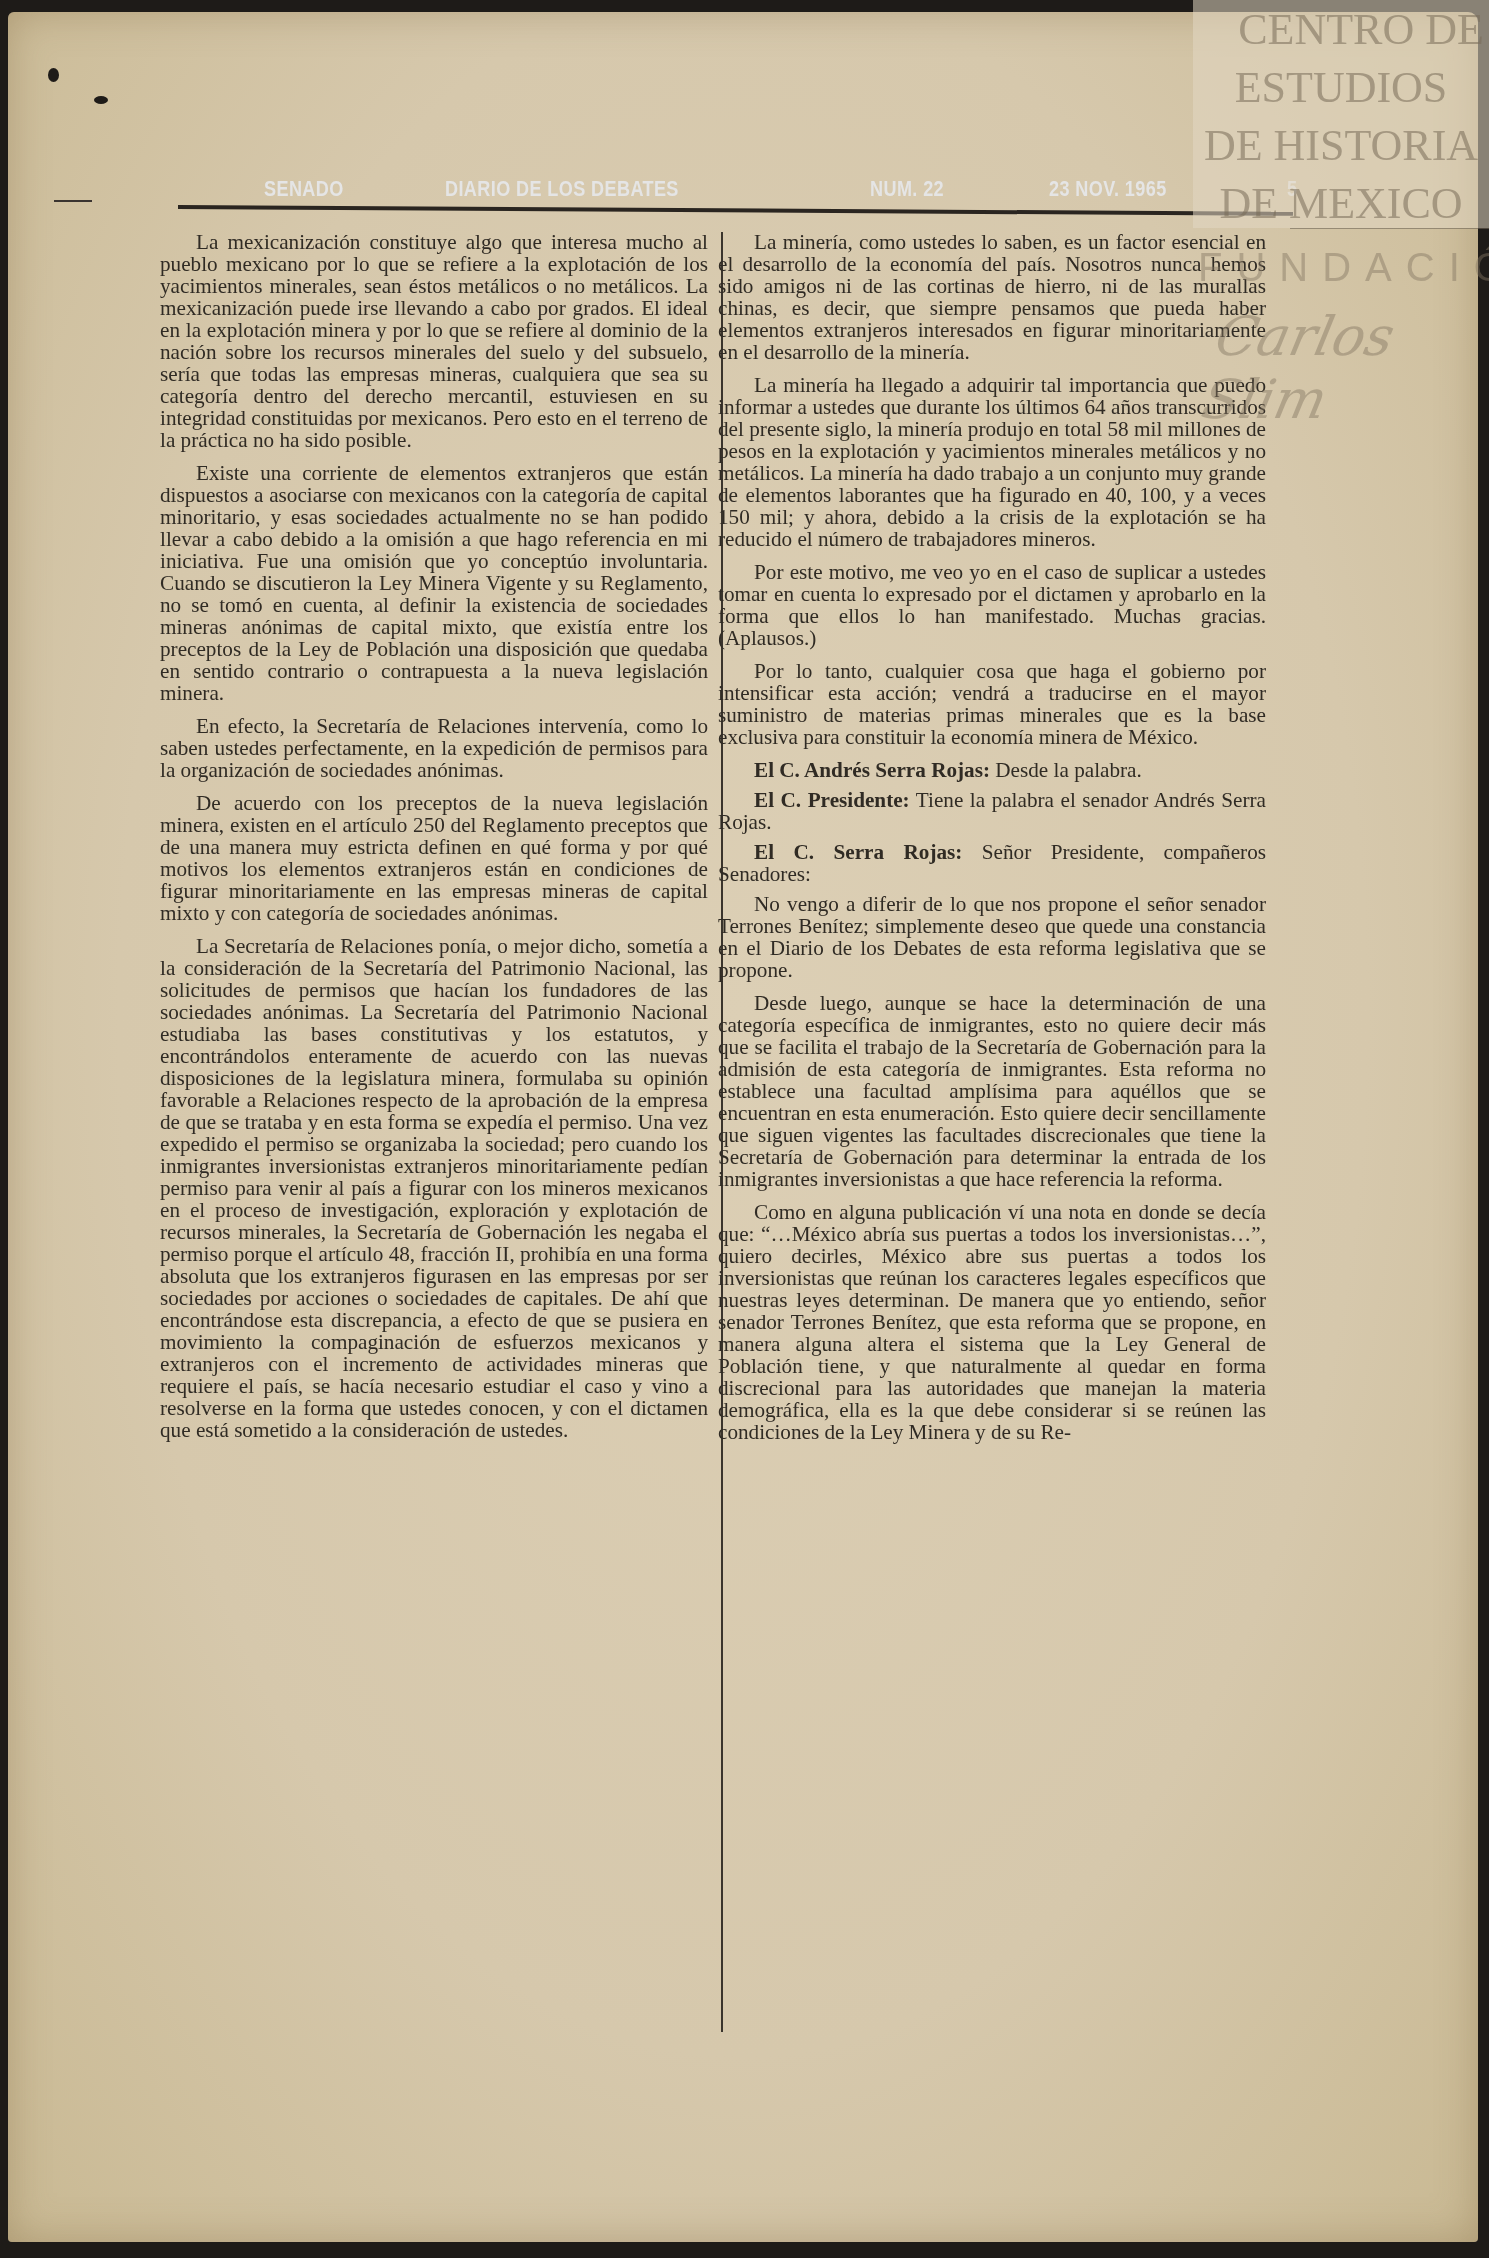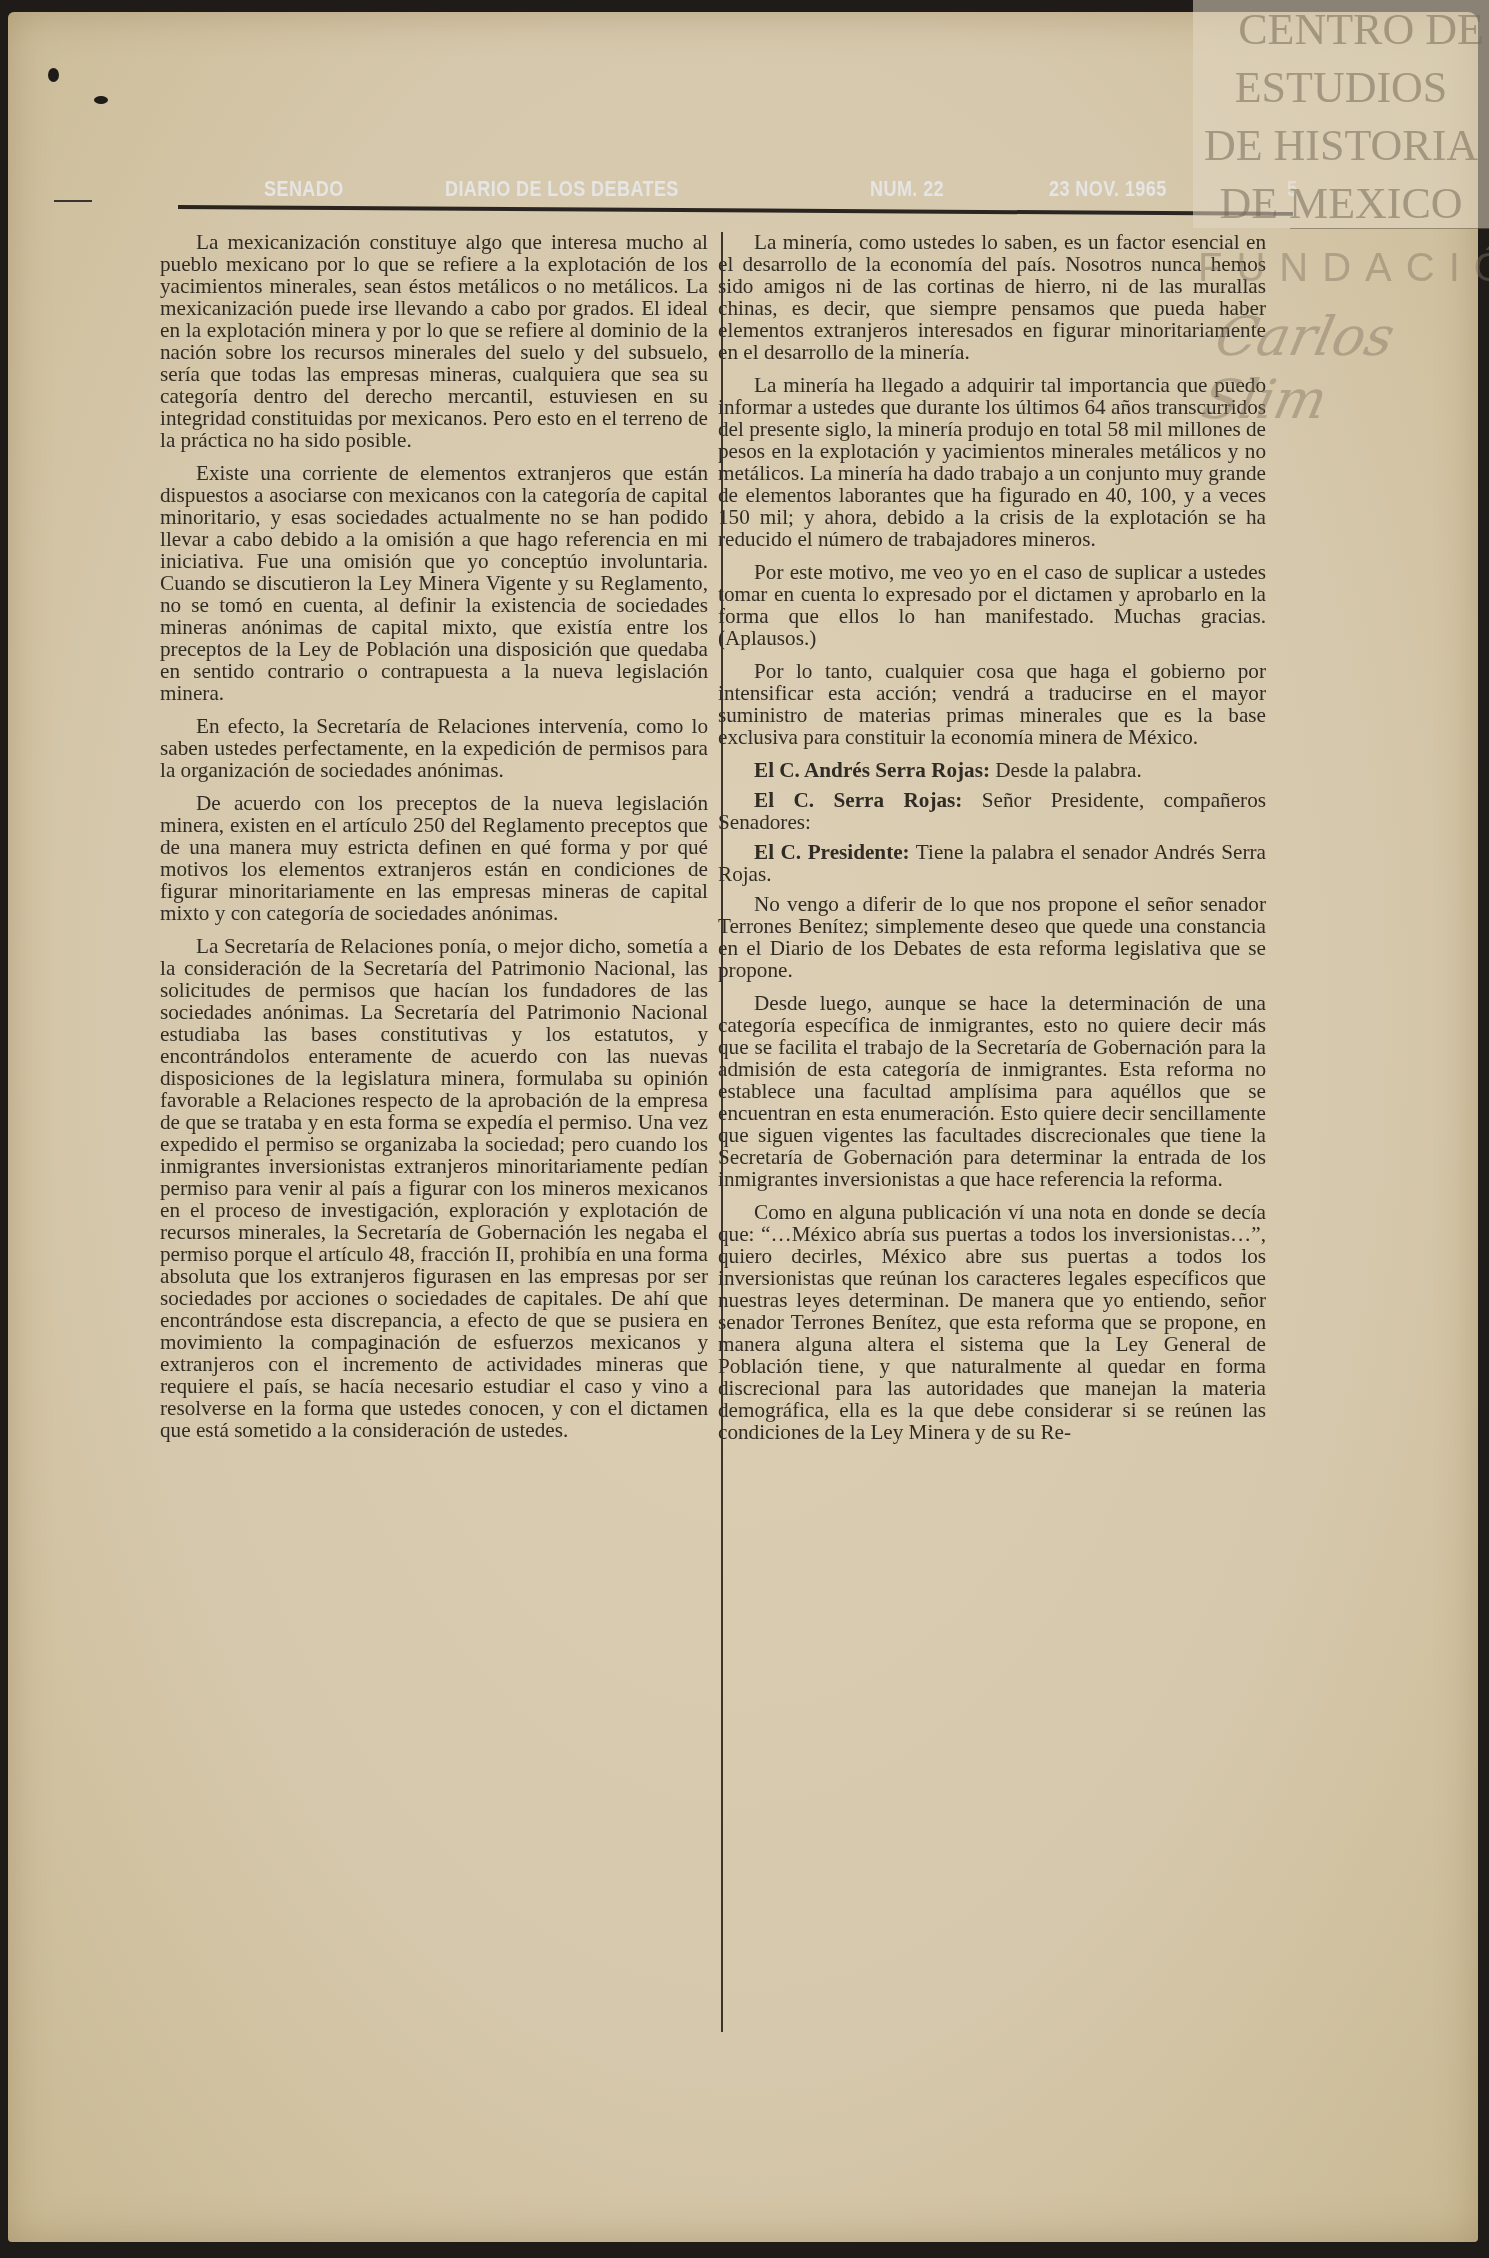--- a/index.html
+++ b/index.html
@@ -81,22 +81,22 @@
     <p><span>De acuerdo con los preceptos de la nueva legislación minera, existen en el artículo 250 del Reglamento preceptos que de una manera muy estricta definen en qué forma y por qué motivos los elementos extranjeros están en condiciones de figurar minoritariamente en las empresas mineras de capital mixto y con categoría de sociedades anónimas.</span></p>
     <p><span>La Secretaría de Relaciones ponía, o mejor dicho, sometía a la consideración de la Secretaría del Patrimonio Nacional, las solicitudes de permisos que hacían los fundadores de las sociedades anónimas. La Secretaría del Patrimonio Nacional estudiaba las bases constitutivas y los estatutos, y encontrándolos enteramente de acuerdo con las nuevas disposiciones de la legislatura minera, formulaba su opinión favorable a Relaciones respecto de la aprobación de la empresa de que se trataba y en esta forma se expedía el permiso. Una vez expedido el permiso se organizaba la sociedad; pero cuando los inmigrantes inversionistas extranjeros minoritariamente pedían permiso para venir al país a figurar con los mineros mexicanos en el proceso de investigación, exploración y explotación de recursos minerales, la Secretaría de Gobernación les negaba el permiso porque el artículo 48, fracción II, prohibía en una forma absoluta que los extranjeros figurasen en las empresas por ser sociedades por acciones o sociedades de capitales. De ahí que encontrándose esta discrepancia, a efecto de que se pusiera en movimiento la compaginación de esfuerzos mexicanos y extranjeros con el incremento de actividades mineras que requiere el país, se hacía necesario estudiar el caso y vino a resolverse en la forma que ustedes conocen, y con el dictamen que está sometido a la consideración de ustedes.</span></p>
   </div>
 <div class="col-rule"></div>
 <div class="col col-right" id="col-right">
     <p><span>La minería, como ustedes lo saben, es un factor esencial en el desarrollo de la economía del país. Nosotros nunca hemos sido amigos ni de las cortinas de hierro, ni de las murallas chinas, es decir, que siempre pensamos que pueda haber elementos extranjeros interesados en figurar minoritariamente en el desarrollo de la minería.</span></p>
     <p><span>La minería ha llegado a adquirir tal importancia que puedo informar a ustedes que durante los últimos 64 años transcurridos del presente siglo, la minería produjo en total 58 mil millones de pesos en la explotación y yacimientos minerales metálicos y no metálicos. La minería ha dado trabajo a un conjunto muy grande de elementos laborantes que ha figurado en 40, 100, y a veces 150 mil; y ahora, debido a la crisis de la explotación se ha reducido el número de trabajadores mineros.</span></p>
     <p><span>Por este motivo, me veo yo en el caso de suplicar a ustedes tomar en cuenta lo expresado por el dictamen y aprobarlo en la forma que ellos lo han manifestado. Muchas gracias. (Aplausos.)</span></p>
     <p><span>Por lo tanto, cualquier cosa que haga el gobierno por intensificar esta acción; vendrá a traducirse en el mayor suministro de materias primas minerales que es la base exclusiva para constituir la economía minera de México.</span></p>
     <p class="tight"><span class="speaker">El C. Andrés Serra Rojas:</span><span> Desde la palabra.</span></p>
+    <p class="tight"><span class="speaker">El C. Presidente:</span><span> Tiene la palabra el senador Andrés Serra Rojas.</span></p>
     <p class="tight"><span class="speaker">El C. Serra Rojas:</span><span> Señor Presidente, compañeros Senadores:</span></p>
-    <p class="tight"><span class="speaker">El C. Presidente:</span><span> Tiene la palabra el senador Andrés Serra Rojas.</span></p>
     <p><span>No vengo a diferir de lo que nos propone el señor senador Terrones Benítez; simplemente deseo que quede una constancia en el Diario de los Debates de esta reforma legislativa que se propone.</span></p>
     <p><span>Desde luego, aunque se hace la determinación de una categoría específica de inmigrantes, esto no quiere decir más que se facilita el trabajo de la Secretaría de Gobernación para la admisión de esta categoría de inmigrantes. Esta reforma no establece una facultad amplísima para aquéllos que se encuentran en esta enumeración. Esto quiere decir sencillamente que siguen vigentes las facultades discrecionales que tiene la Secretaría de Gobernación para determinar la entrada de los inmigrantes inversionistas a que hace referencia la reforma.</span></p>
     <p><span>Como en alguna publicación ví una nota en donde se decía que: “…México abría sus puertas a todos los inversionistas…”, quiero decirles, México abre sus puertas a todos los inversionistas que reúnan los caracteres legales específicos que nuestras leyes determinan. De manera que yo entiendo, señor senador Terrones Benítez, que esta reforma que se propone, en manera alguna altera el sistema que la Ley General de Población tiene, y que naturalmente al quedar en forma discrecional para las autoridades que manejan la materia demográfica, ella es la que debe considerar si se reúnen las condiciones de la Ley Minera y de su Re-</span></p>
   </div>
 
 <div class="watermark-box"></div>
 <div class="watermark" style="left:1193px;top:8px;width:296px;">
   <span class="wm-line" style="margin-bottom:14px;padding-left:40px;">CENTRO DE</span>
   <span class="wm-line" style="margin-bottom:14px;">ESTUDIOS</span>
   <span class="wm-line" style="margin-bottom:14px;">DE HISTORIA</span>

